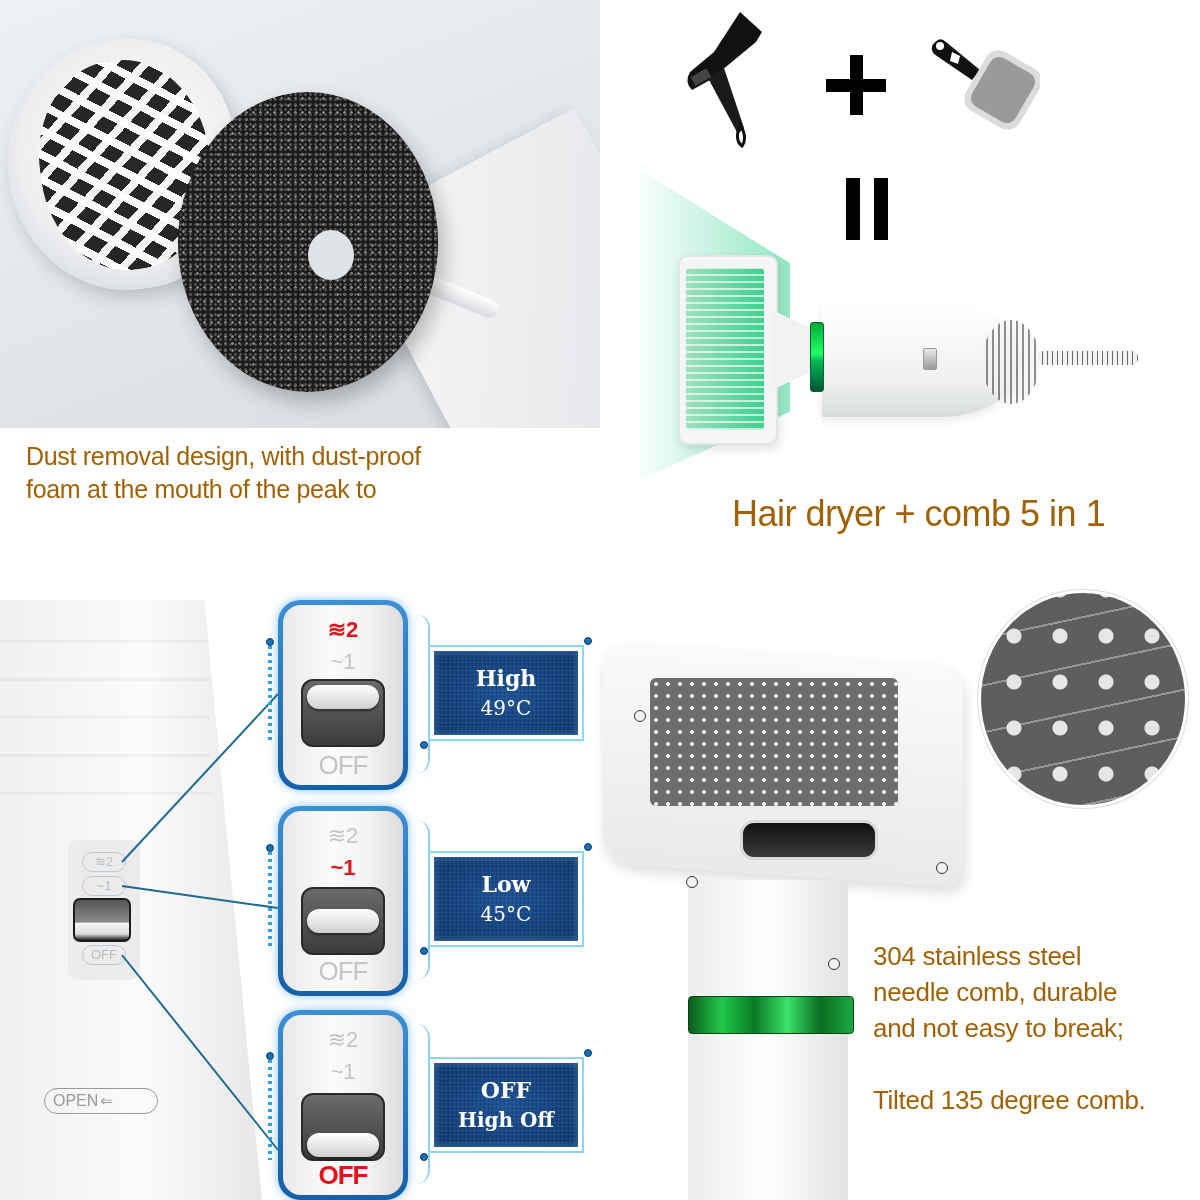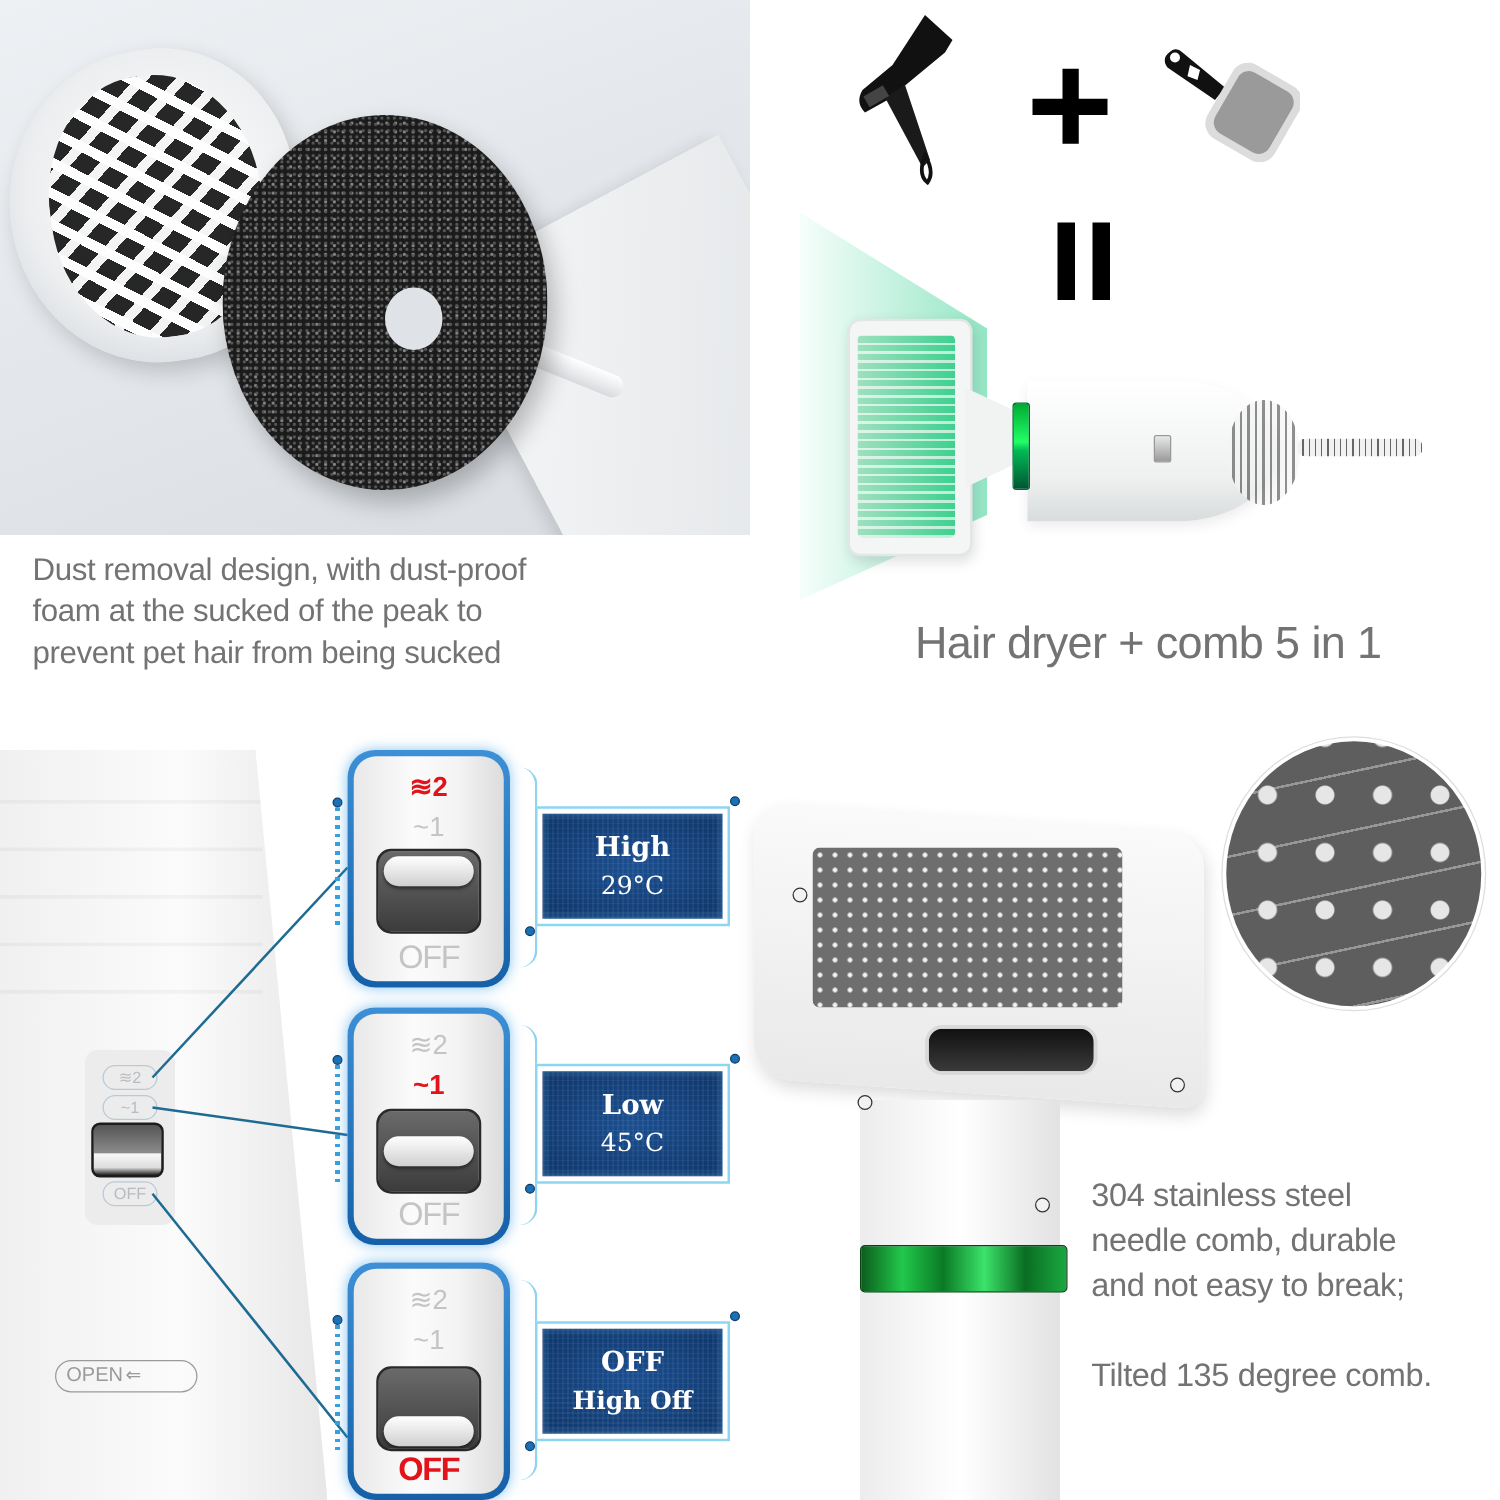--- a/index.html
+++ b/index.html
@@ -48,21 +48,21 @@
   #foam-photo .body-shell {
     left: 405px; top: 150px; width: 260px; height: 320px;
     background: linear-gradient(120deg, #f6f7f8, #dfe2e5);
     transform: rotate(-28deg);
     box-shadow: -6px 0 14px rgba(0,0,0,0.12);
   }
 
   
   .caption {
     font-family: "Liberation Sans", "DejaVu Sans", sans-serif;
-    color: #737373;
+    color: #a16207;
   }
   #dust-caption {
     left: 26px; top: 440px; width: 560px;
     font-size: 25px; line-height: 33px; letter-spacing: -0.3px;
   }
   #dryer-caption {
     left: 732px; top: 494px;
     font-size: 36px; line-height: 40px; letter-spacing: -0.5px;
   }
   #comb-caption {
@@ -274,22 +274,21 @@
   <div class="abs fan-cap"></div>
   <div class="abs fan-grille"></div>
   <div class="abs body-shell"></div>
   <div class="abs cord"></div>
   <div class="abs foam-ring"></div>
   <div class="abs foam-hole"></div>
 </div>
 
 <div id="dust-caption" class="abs caption">
   <div>Dust removal design, with dust-proof</div>
-  <div>foam at the sucked of the peak to</div>
-  <div>prevent pet hair from being sucked</div>
+  <div>foam at the mouth of the peak to</div>
 </div>
 
 <div id="black-dryer-icon" class="abs">
   <svg width="100" height="140" viewBox="0 0 100 140">
     <path d="M56 4 L78 24 L72 34 L26 72 L8 82 Q0 74 6 64 L30 44 Z" fill="#111"></path>
     <path d="M24 70 L40 60 L60 120 L54 126 Z" fill="#1a1a1a"></path>
     <path d="M56 116 Q64 130 58 138 Q50 132 56 116 Z" fill="none" stroke="#111" stroke-width="3"></path>
     <rect x="8" y="64" width="18" height="10" fill="#444" transform="rotate(-30 17 69)"></rect>
   </svg>
 </div>
@@ -356,21 +355,21 @@
     <div class="knob" style="top:74px">
       <div class="pill" style="top:4px"></div>
     </div>
     <div class="lvl lvloff">OFF</div>
   </div>
   <div class="rail"></div>
 </div>
 <div class="info-box" style="top:645px">
   <div class="panel">
     <div class="l1">High</div>
-    <div class="l2">29°C</div>
+    <div class="l2">49°C</div>
   </div>
   <div class="dot tr"></div>
   <div class="dot bl"></div>
 </div>
 
 <div class="dotted-rail" style="left:268px; top:852px; height:96px"></div>
 <div class="rail-dot" style="left:266px; top:844px"></div>
 <div class="state-card" style="top:806px">
   <div class="inner">
     <div class="lvl lvl2">≋2</div>

